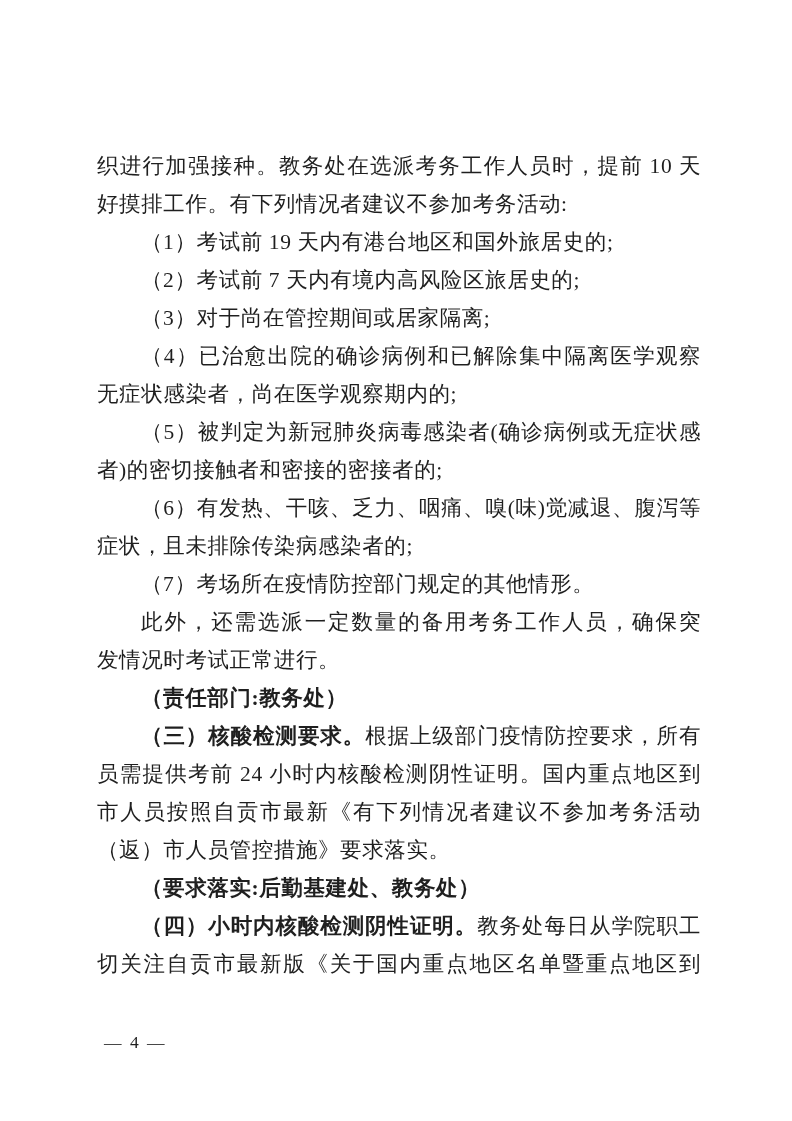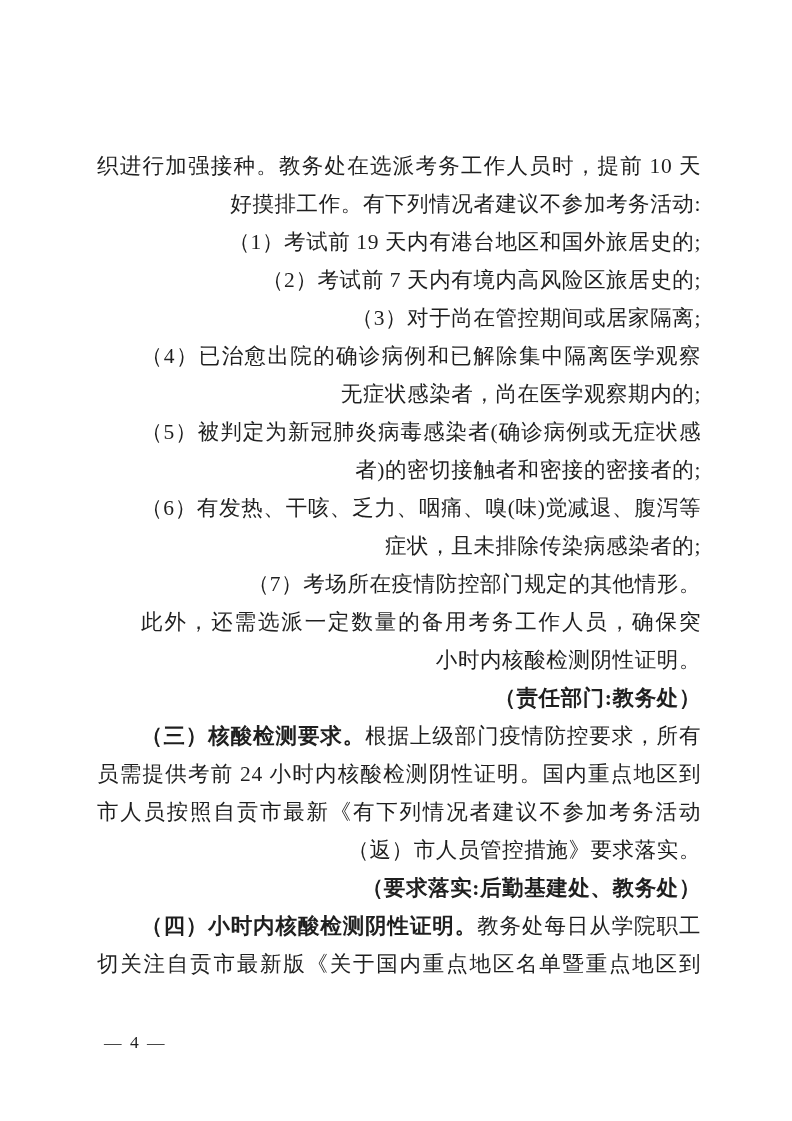--- a/index.html
+++ b/index.html
@@ -21,21 +21,21 @@
     left: 97px;
     top: 147px;
     width: 604px;
   }
   .line {
     height: 38px;
     line-height: 38px;
     font-size: 21.5px;
     letter-spacing: 0.6px;
     overflow: hidden;
-    text-align: right;
+    text-align: left;
   }
   .line.indent {
     padding-left: 44px;
   }
   .line.fill {
     text-align: justify;
     text-align-last: justify;
   }
   .seg.b {
     font-weight: 700;
@@ -62,21 +62,21 @@
       <div class="line indent"><span class="seg">（2）考试前 7 天内有境内高风险区旅居史的;</span></div>
       <div class="line indent"><span class="seg">（3）对于尚在管控期间或居家隔离;</span></div>
       <div class="line indent fill"><span class="seg">（4）已治愈出院的确诊病例和已解除集中隔离医学观察的</span></div>
       <div class="line"><span class="seg">无症状感染者，尚在医学观察期内的;</span></div>
       <div class="line indent fill"><span class="seg">（5）被判定为新冠肺炎病毒感染者(确诊病例或无症状感染</span></div>
       <div class="line"><span class="seg">者)的密切接触者和密接的密接者的;</span></div>
       <div class="line indent fill"><span class="seg">（6）有发热、干咳、乏力、咽痛、嗅(味)觉减退、腹泻等</span></div>
       <div class="line"><span class="seg">症状，且未排除传染病感染者的;</span></div>
       <div class="line indent"><span class="seg">（7）考场所在疫情防控部门规定的其他情形。</span></div>
       <div class="line indent fill"><span class="seg">此外，还需选派一定数量的备用考务工作人员，确保突(偶)</span></div>
-      <div class="line"><span class="seg">小时内核酸检测阴性证明。</span></div>
+      <div class="line"><span class="seg">发情况时考试正常进行。</span></div>
       <div class="line indent"><span class="seg b">（责任部门:教务处）</span></div>
       <div class="line indent fill"><span class="seg b">（三）核酸检测要求。</span><span class="seg">根据上级部门疫情防控要求，所有人</span></div>
       <div class="line fill"><span class="seg">员需提供考前 24 小时内核酸检测阴性证明。国内重点地区到返</span></div>
       <div class="line fill"><span class="seg">市人员按照自贡市最新《有下列情况者建议不参加考务活动</span></div>
       <div class="line"><span class="seg">（返）市人员管控措施》要求落实。</span></div>
       <div class="line indent"><span class="seg b">（要求落实:后勤基建处、教务处）</span></div>
       <div class="line indent fill"><span class="seg b">（四）小时内核酸检测阴性证明。</span><span class="seg">教务处每日从学院职工群密</span></div>
       <div class="line fill"><span class="seg">切关注自贡市最新版《关于国内重点地区名单暨重点地区到(返)</span></div>
     </div>
   <div class="page-number">— 4 —</div>

